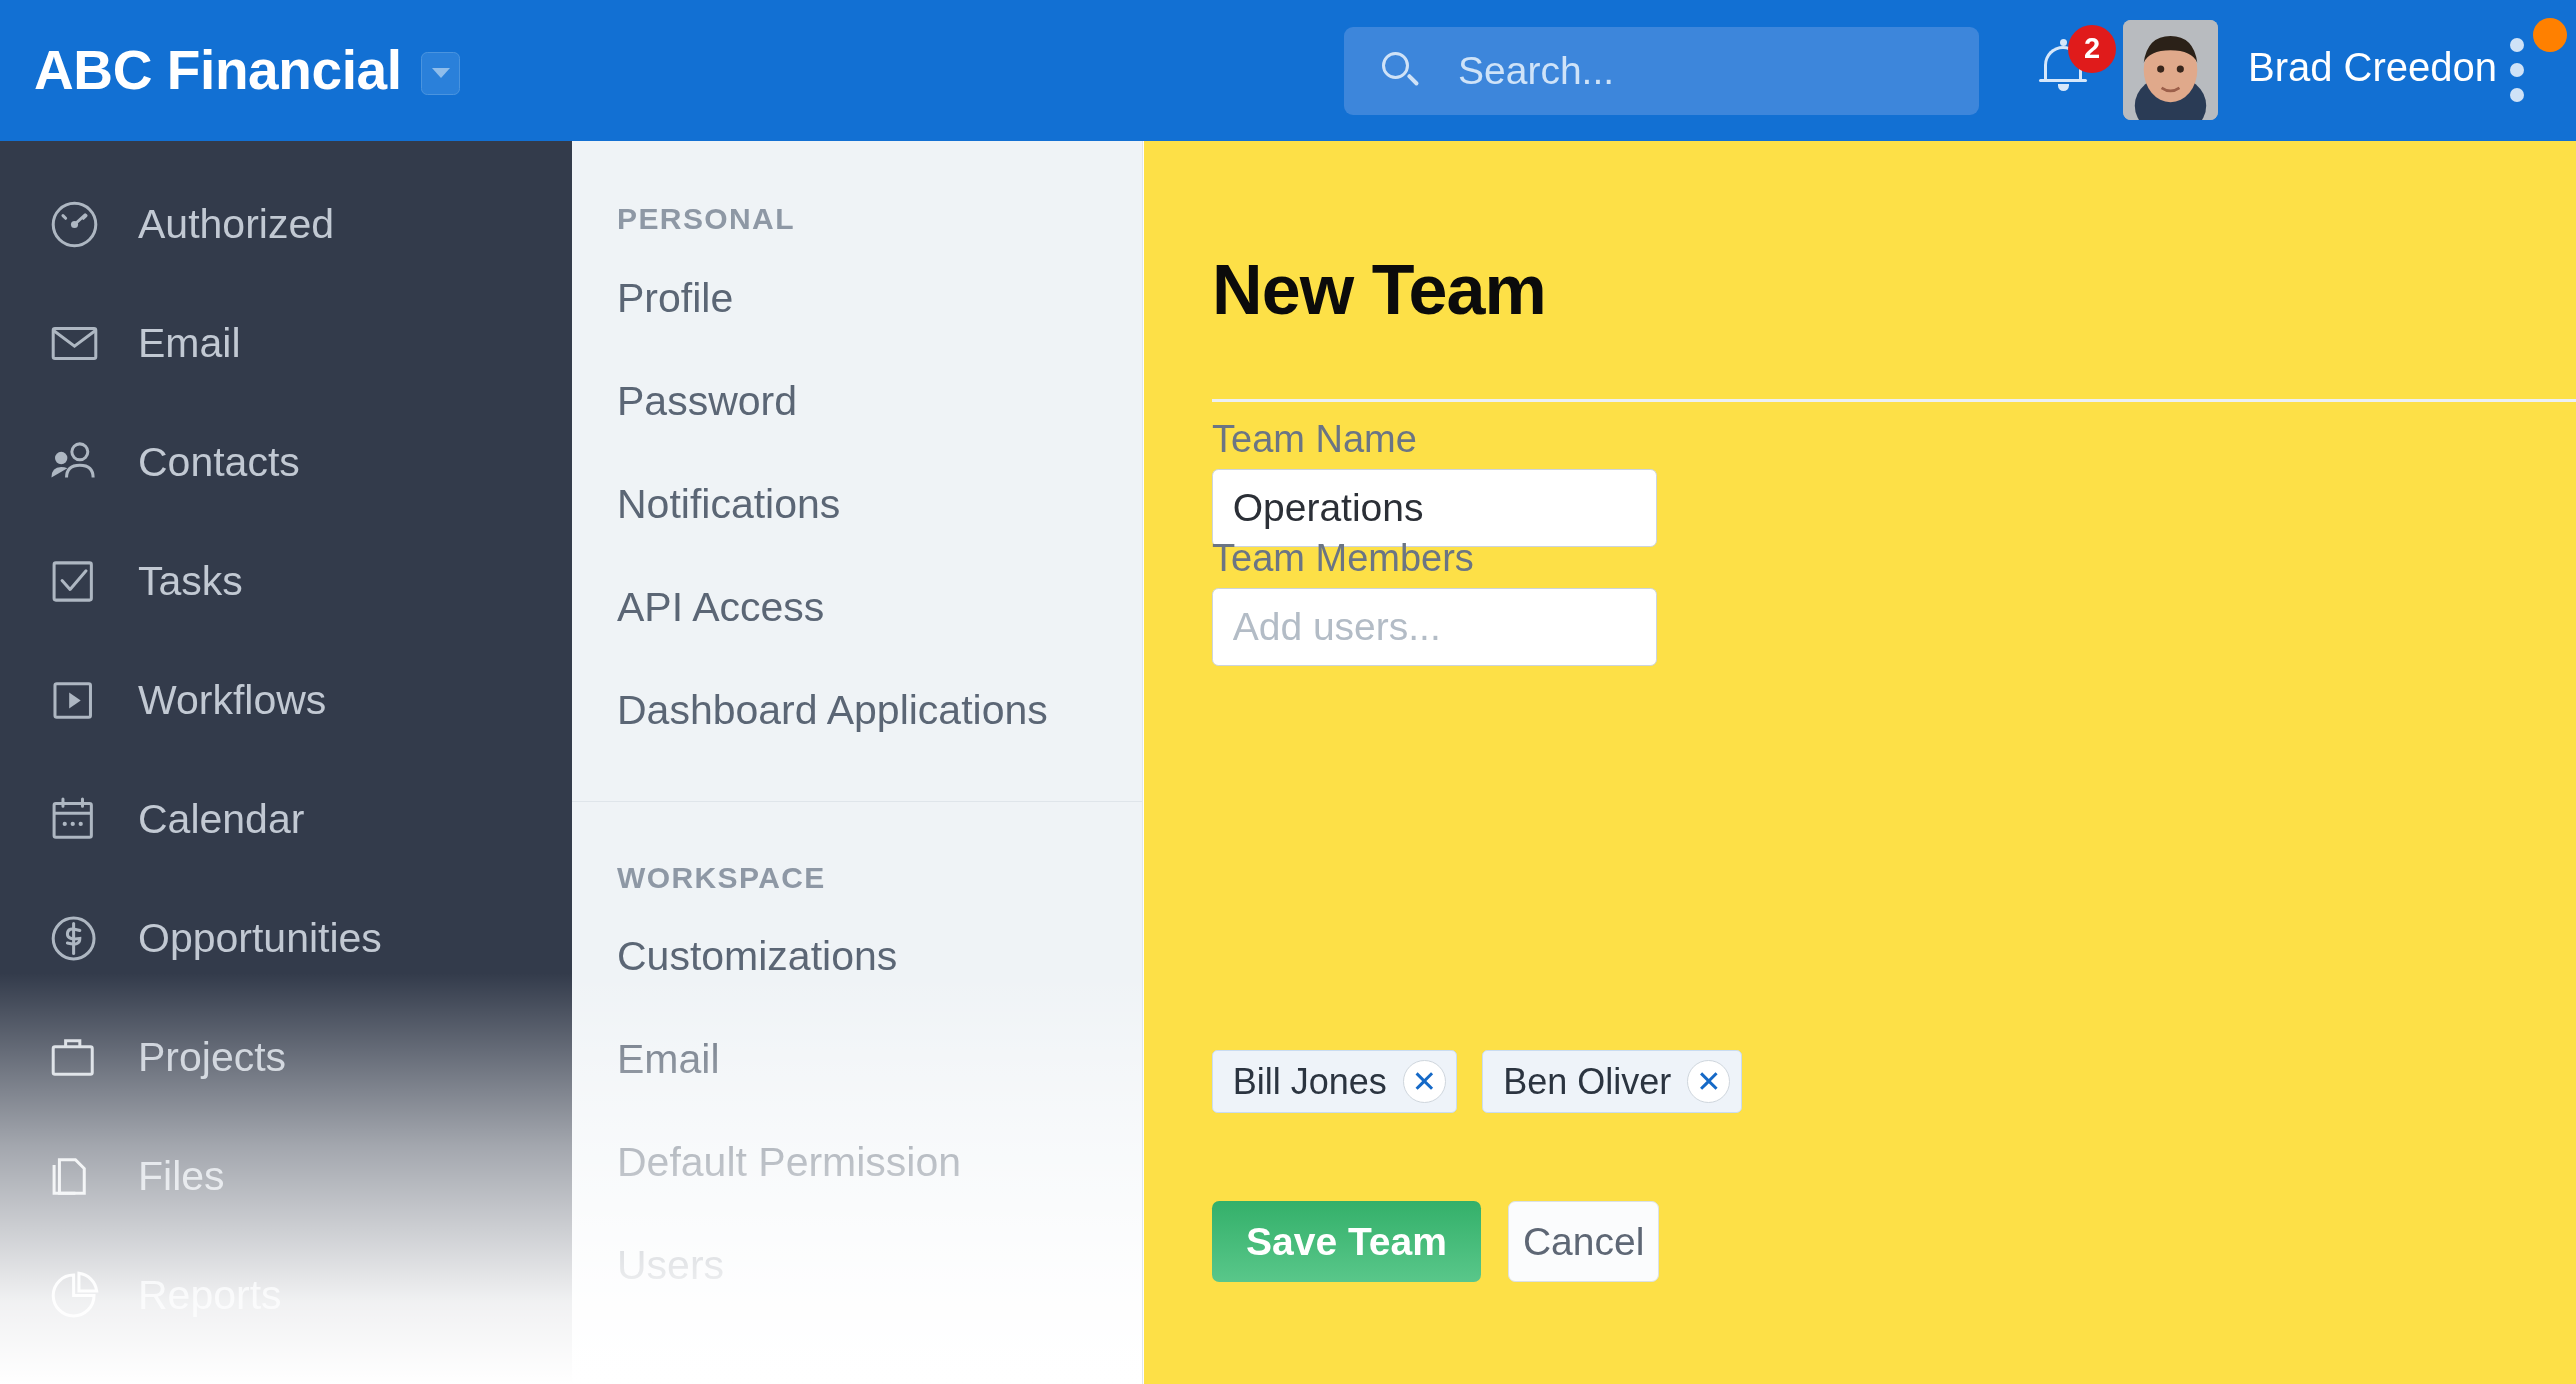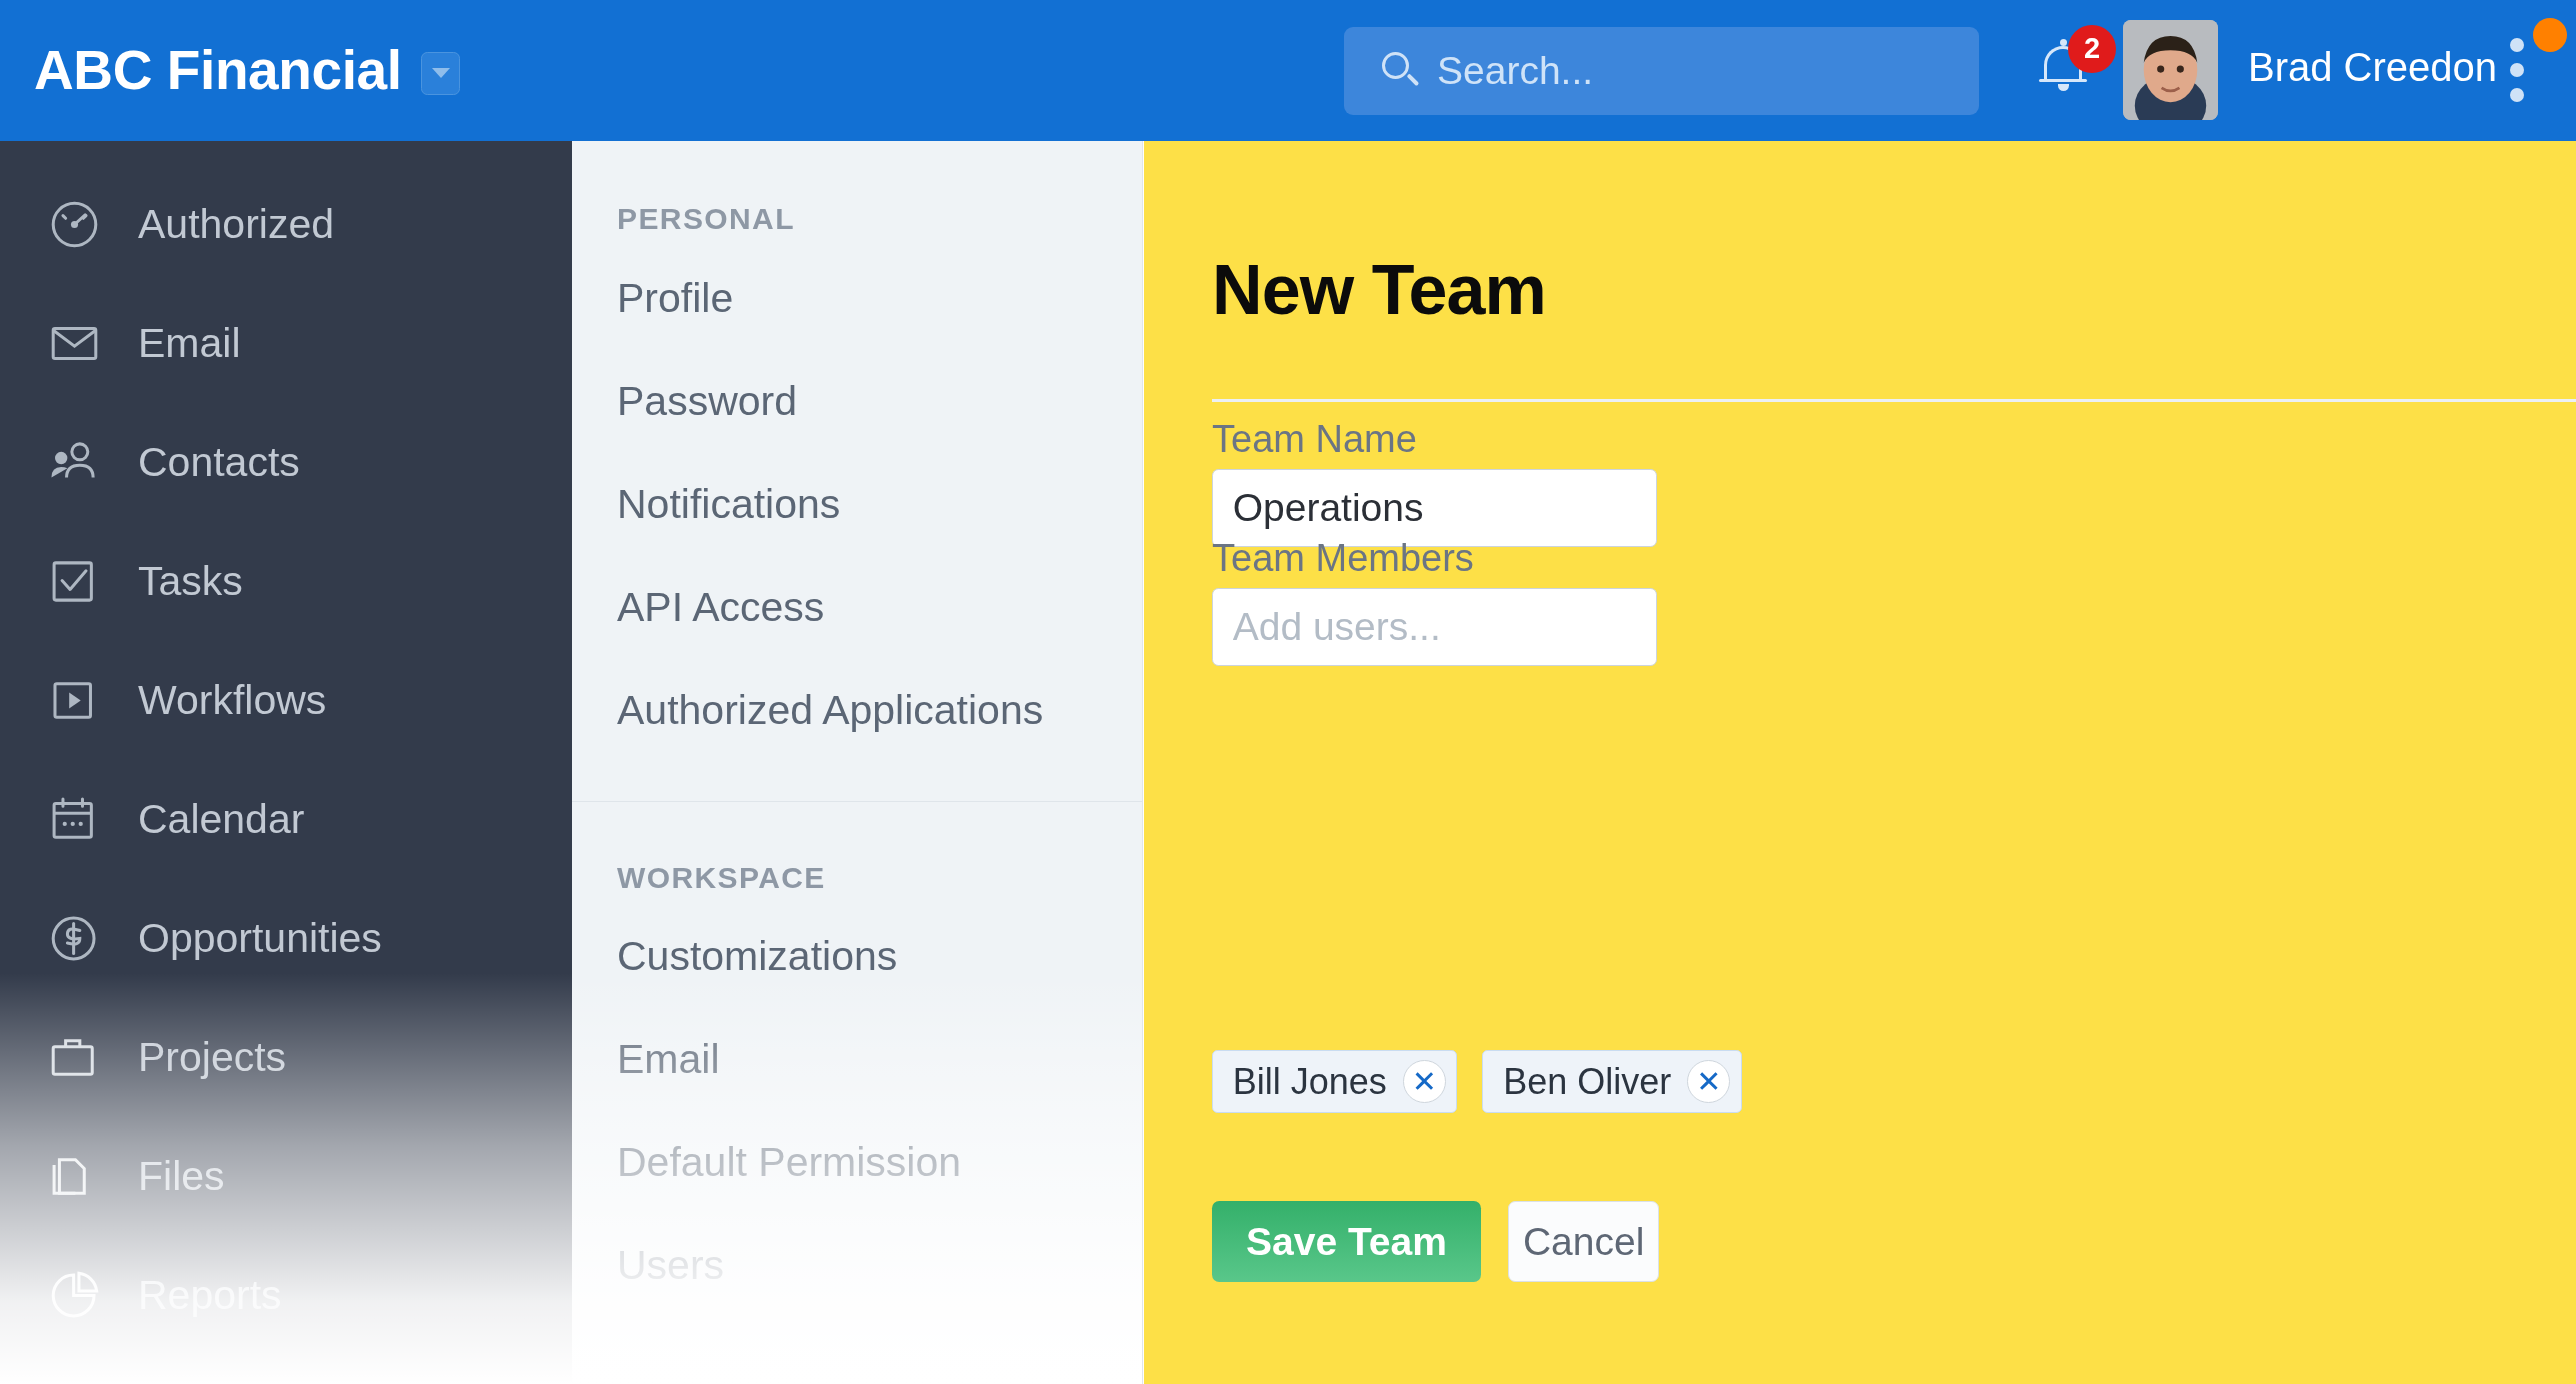--- a/index.html
+++ b/index.html
@@ -36,21 +36,21 @@
     width: 0; height: 0;
     border-left: 9.8px solid transparent;
     border-right: 9.8px solid transparent;
     border-top: 10.7px solid #8fbdeb;
   }
 
   .search-box {
     position: absolute; left: 1344px; top: 27px;
     width: 635px; height: 88px;
     background: #3d86db; border: none; border-radius: 9px;
-    display: flex; align-items: center; padding-left: 36px; gap: 16px;
+    display: flex; align-items: center; padding-left: 36px; gap: 37px;
   }
   .search-icon { width: 41px; height: 41px; position: relative; flex: none; }
   .search-icon .ring {
     position: absolute; left: 1.8px; top: 1.8px;
     width: 27px; height: 27px; border-radius: 50%;
     border: 3.6px solid #cfe2f7;
   }
   .search-icon .handle {
     position: absolute; left: 26px; top: 27px;
     width: 14.3px; height: 3.6px; background: #cfe2f7;
@@ -378,21 +378,21 @@
       <div class="sec-title">PERSONAL</div>
       <div style="height:30px"></div>
       <div class="set-item">Profile</div>
       <div style="height:39px"></div>
       <div class="set-item">Password</div>
       <div style="height:39px"></div>
       <div class="set-item">Notifications</div>
       <div style="height:39px"></div>
       <div class="set-item">API Access</div>
       <div style="height:39px"></div>
-      <div class="set-item">Authorized Applications</div>
+      <div class="set-item">Dashboard Applications</div>
     </div>
 
     <div style="height:59px"></div>
     <div class="divider-h"></div>
 
     <div style="padding-top:59px">
       <div class="sec-title">WORKSPACE</div>
       <div style="height:30px"></div>
       <div class="set-item">Customizations</div>
       <div style="height:39px"></div>

